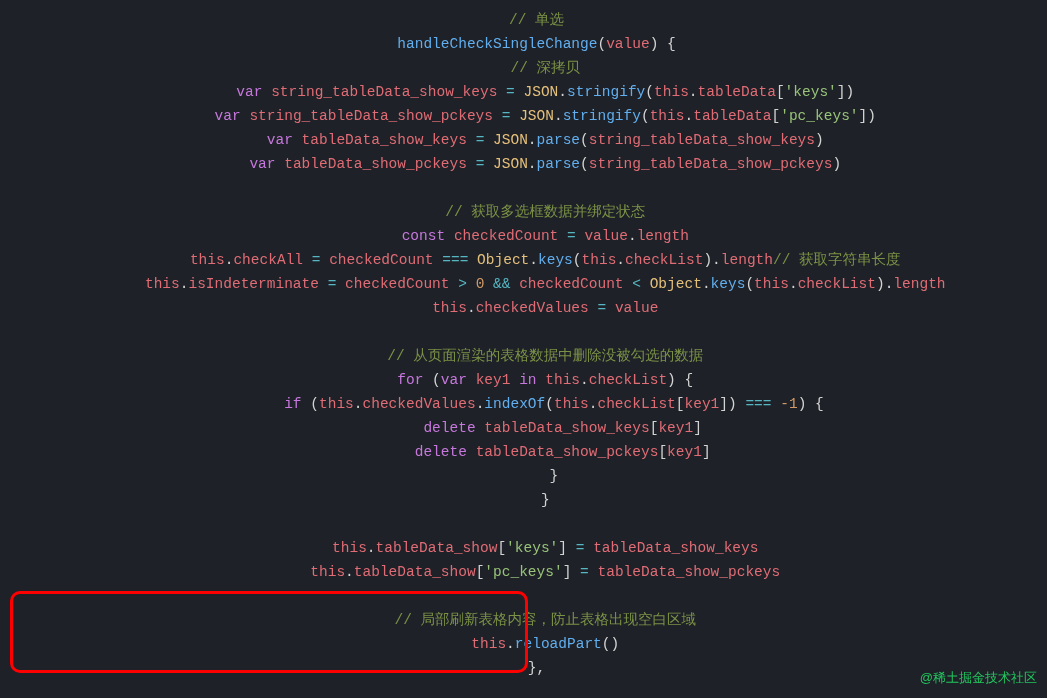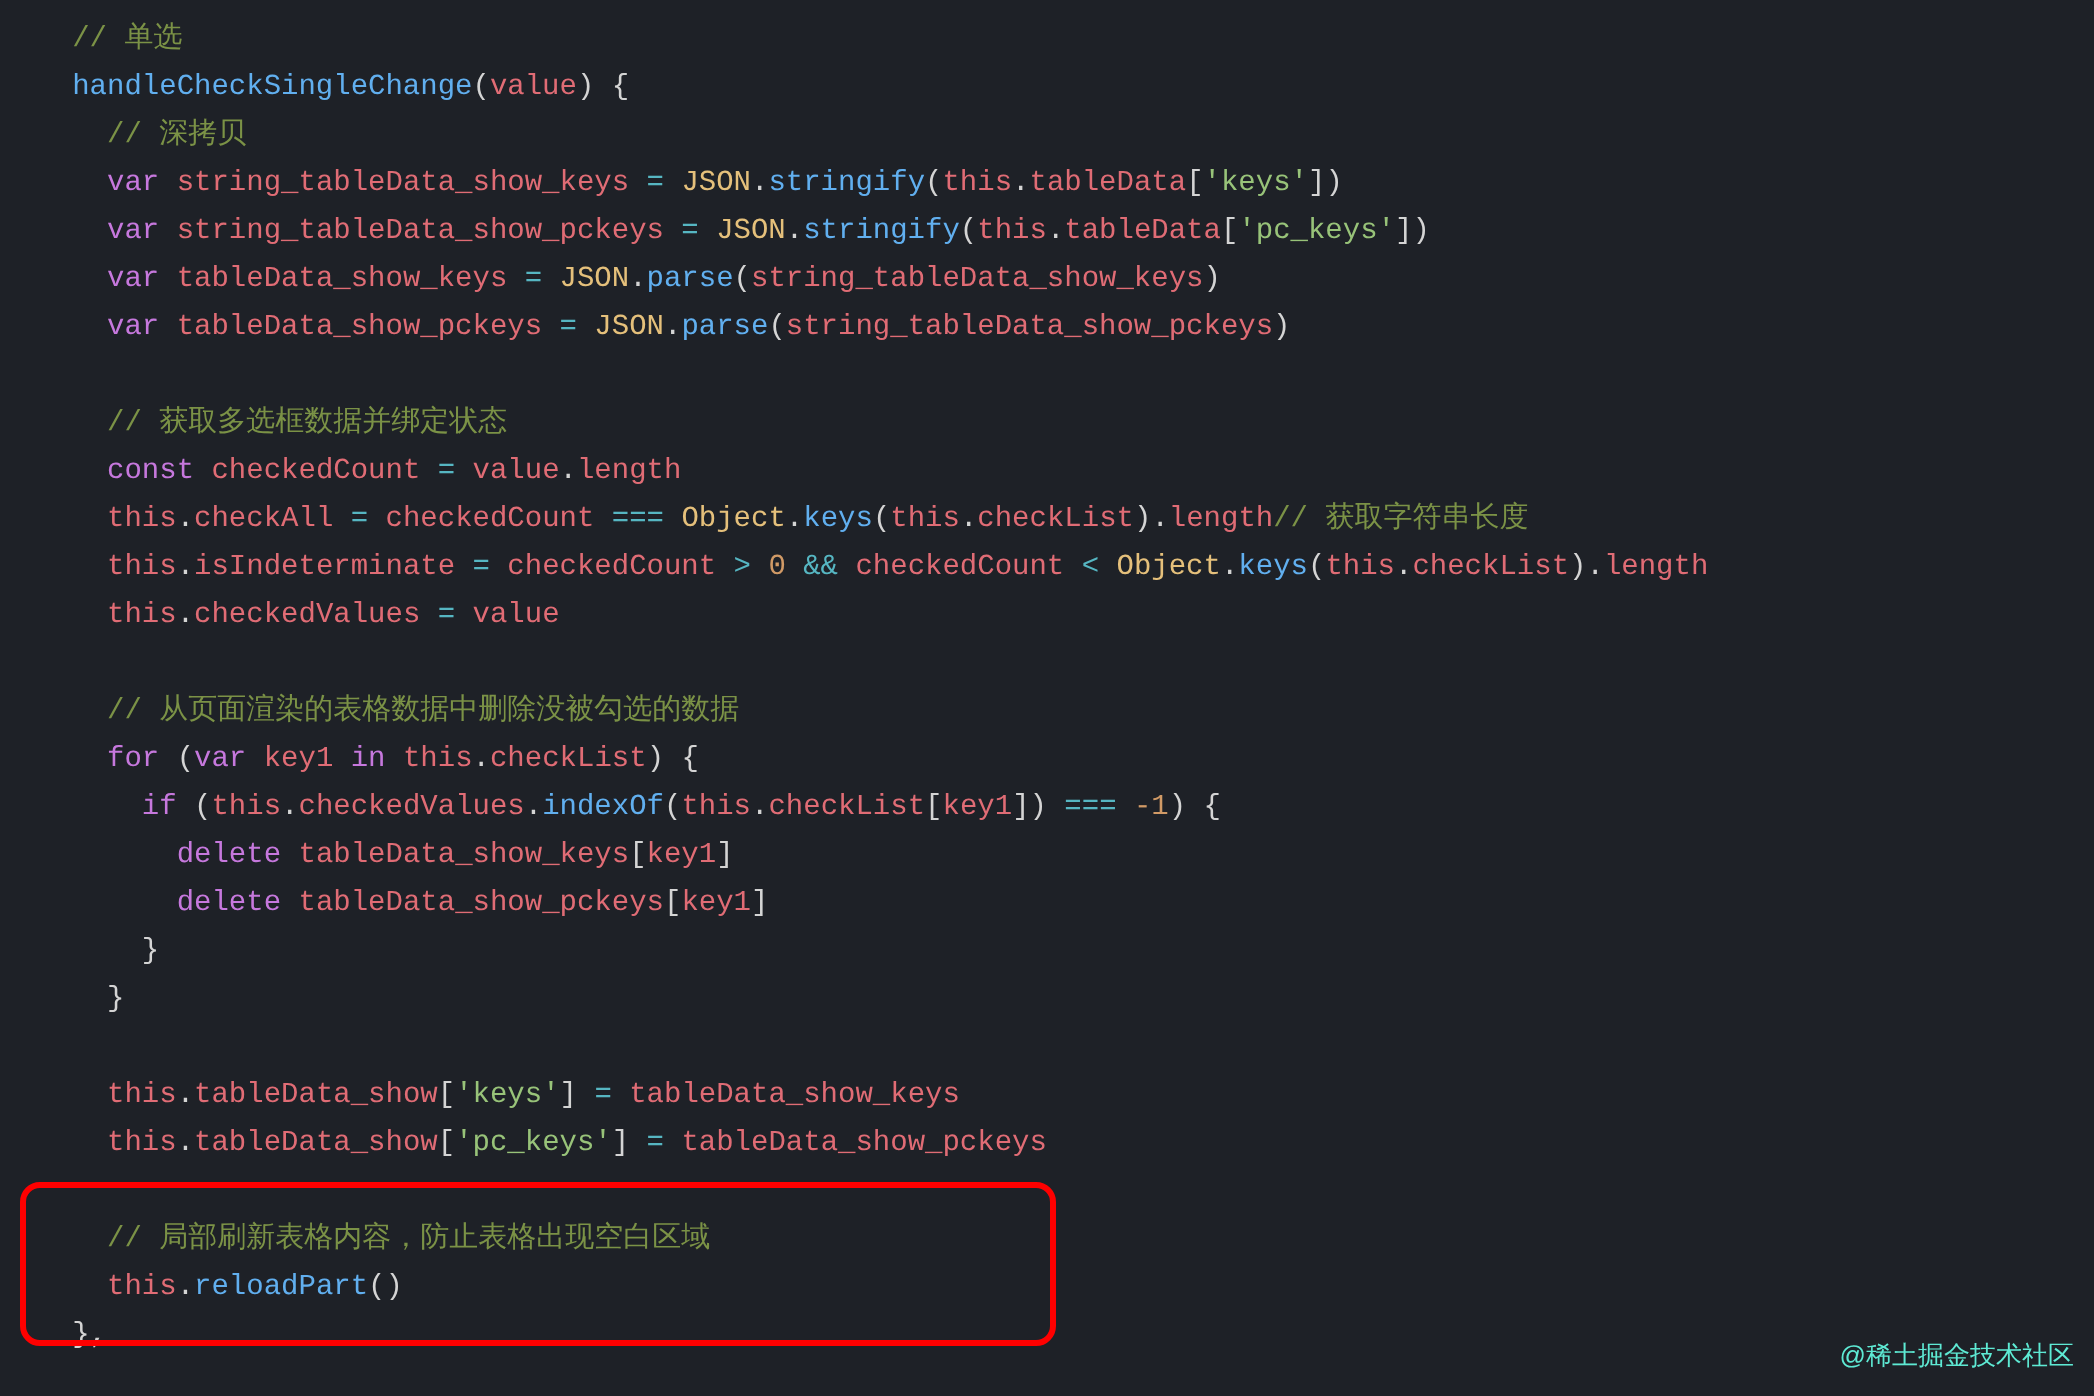--- a/index.html
+++ b/index.html
@@ -14,20 +14,21 @@
       line-height: 24px;
       color: #d4d4d4;
       padding: 8px 10px;
       width: 1047px;
       height: 698px;
       overflow: hidden;
       position: relative;
     }
     .code-container {
       white-space: pre;
+      text-align: center;
     }
     .comment { color: #7b9246; }
     .keyword { color: #c678dd; }
     .keyword-this { color: #e06c75; }
     .method { color: #61afef; }
     .variable { color: #e06c75; }
     .property { color: #e06c75; }
     .string { color: #98c379; }
     .number { color: #d19a66; }
     .bracket { color: #d4d4d4; }
@@ -42,21 +43,21 @@
       width: 518px;
       height: 82px;
       border: 3px solid #ff0000;
       border-radius: 10px;
       pointer-events: none;
     }
     .watermark {
       position: absolute;
       right: 10px;
       bottom: 8px;
-      color: #5eead4;
+      color: #22c55e;
       font-size: 13px;
       font-family: -apple-system, sans-serif;
     }
   </style>
 </head>
 <body>
 
 <div class="code-container"><span>   <span class="comment">// 单选</span></span>
 <span>   <span class="method">handleCheckSingleChange</span><span class="bracket">(</span><span class="variable">value</span><span class="bracket">) {</span></span>
 <span>     <span class="comment">// 深拷贝</span></span>

